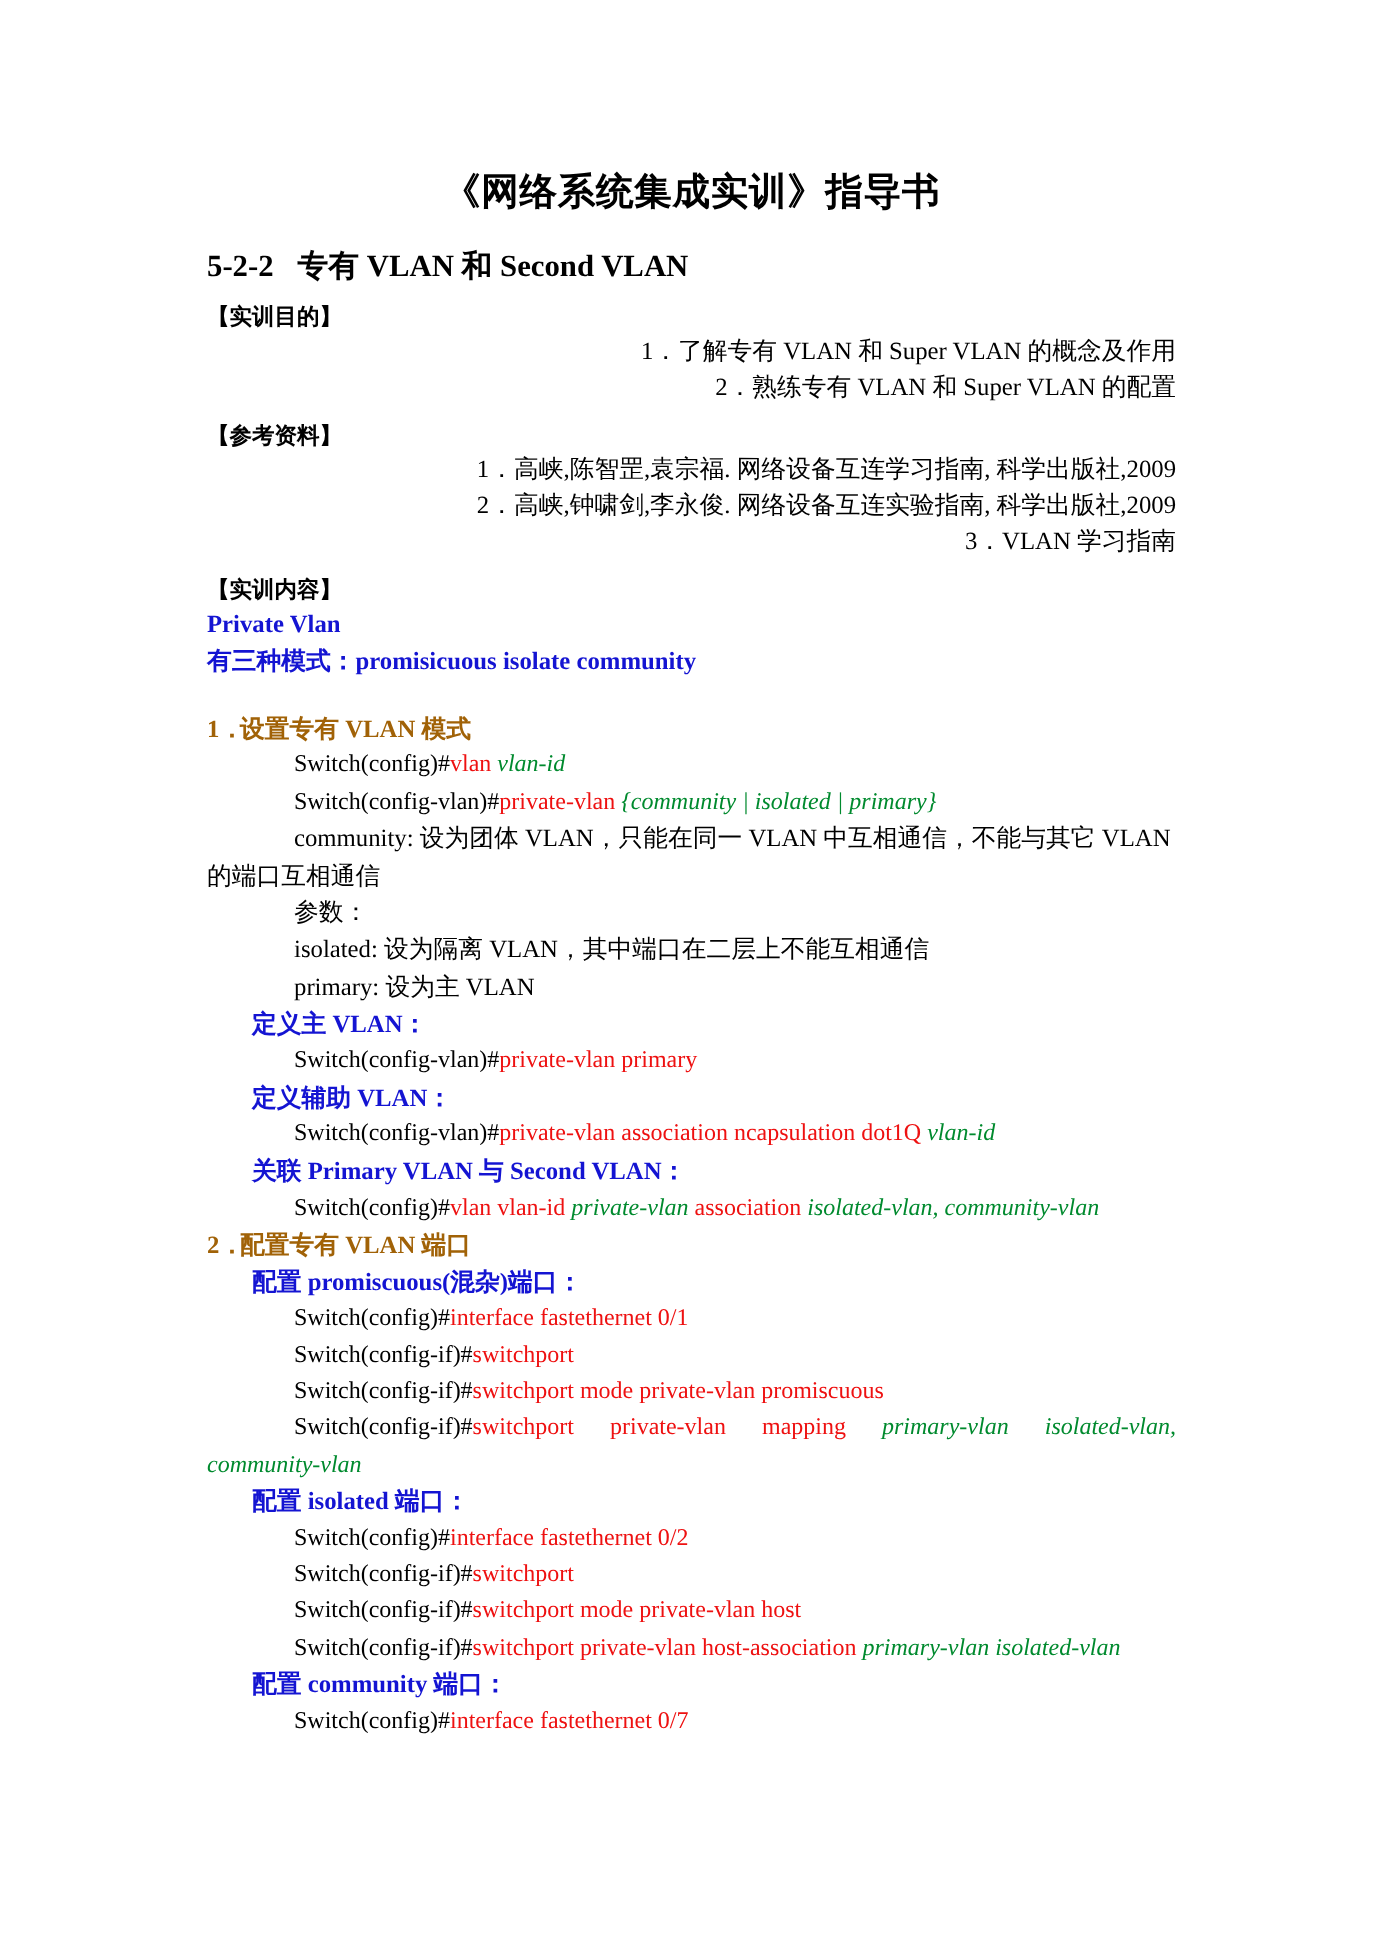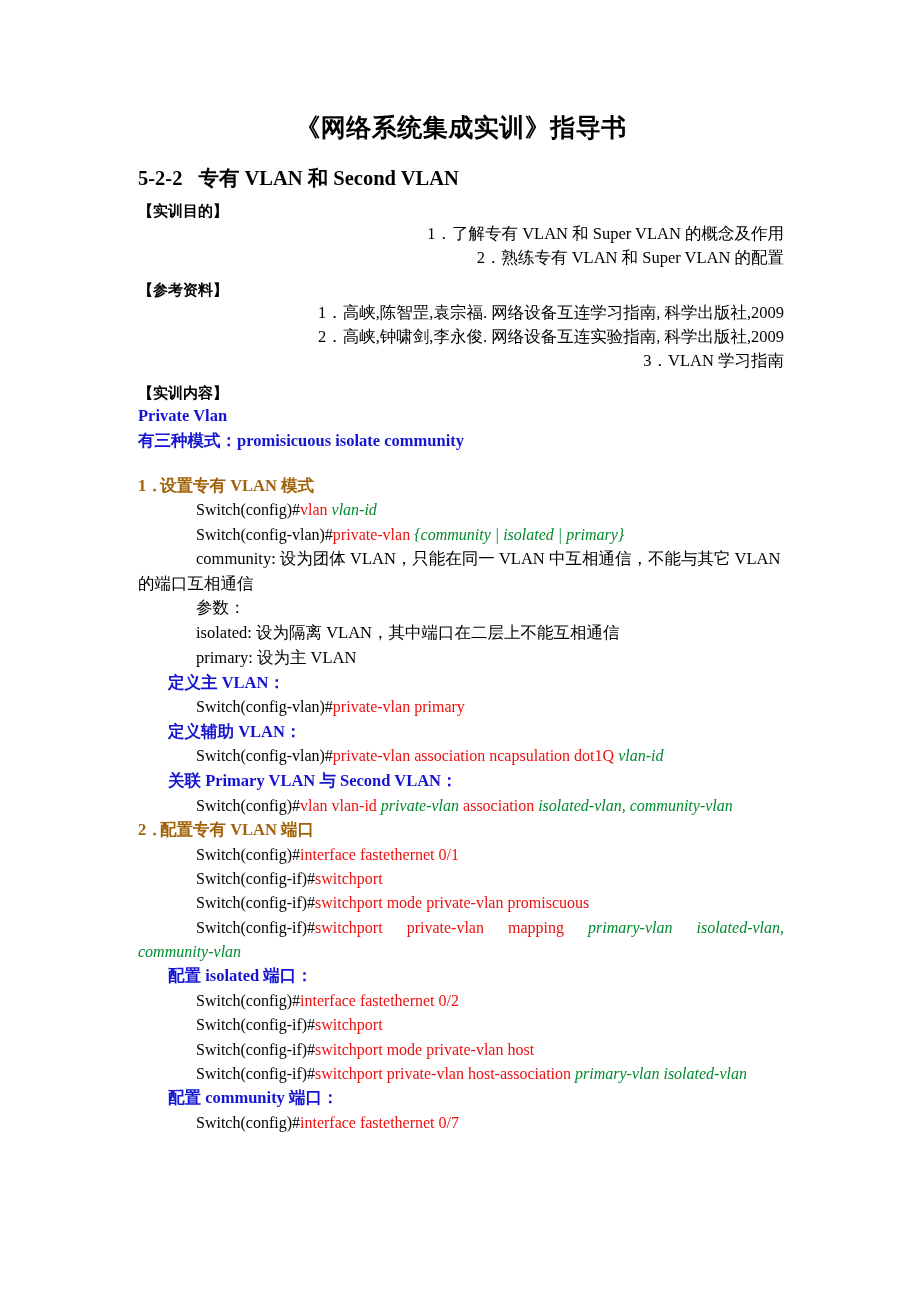--- a/index.html
+++ b/index.html
@@ -178,20 +178,21 @@
 
     <div class="sub-head">关联 Primary VLAN 与 Second VLAN：</div>
     <div class="cmd">
       <span class="blk">Switch(config)#</span><span class="red">vlan vlan-id </span><span class="green-i">private-vlan </span><span class="red">association </span><span class="green-i">isolated-vlan, community-vlan</span>
     </div>
 
     <div class="blue-num">
       <span class="ln">2．</span><span>配置专有 VLAN 端口</span>
     </div>
 
+    <div class="sub-head">配置 promiscuous(混杂)端口：</div>
     <div class="cmd">
       <span class="blk">Switch(config)#</span><span class="red">interface fastethernet 0/1</span>
     </div>
     <div class="cmd">
       <span class="blk">Switch(config-if)#</span><span class="red">switchport</span>
     </div>
     <div class="cmd">
       <span class="blk">Switch(config-if)#</span><span class="red">switchport mode private-vlan promiscuous</span>
     </div>
     <div class="cmd justify">

